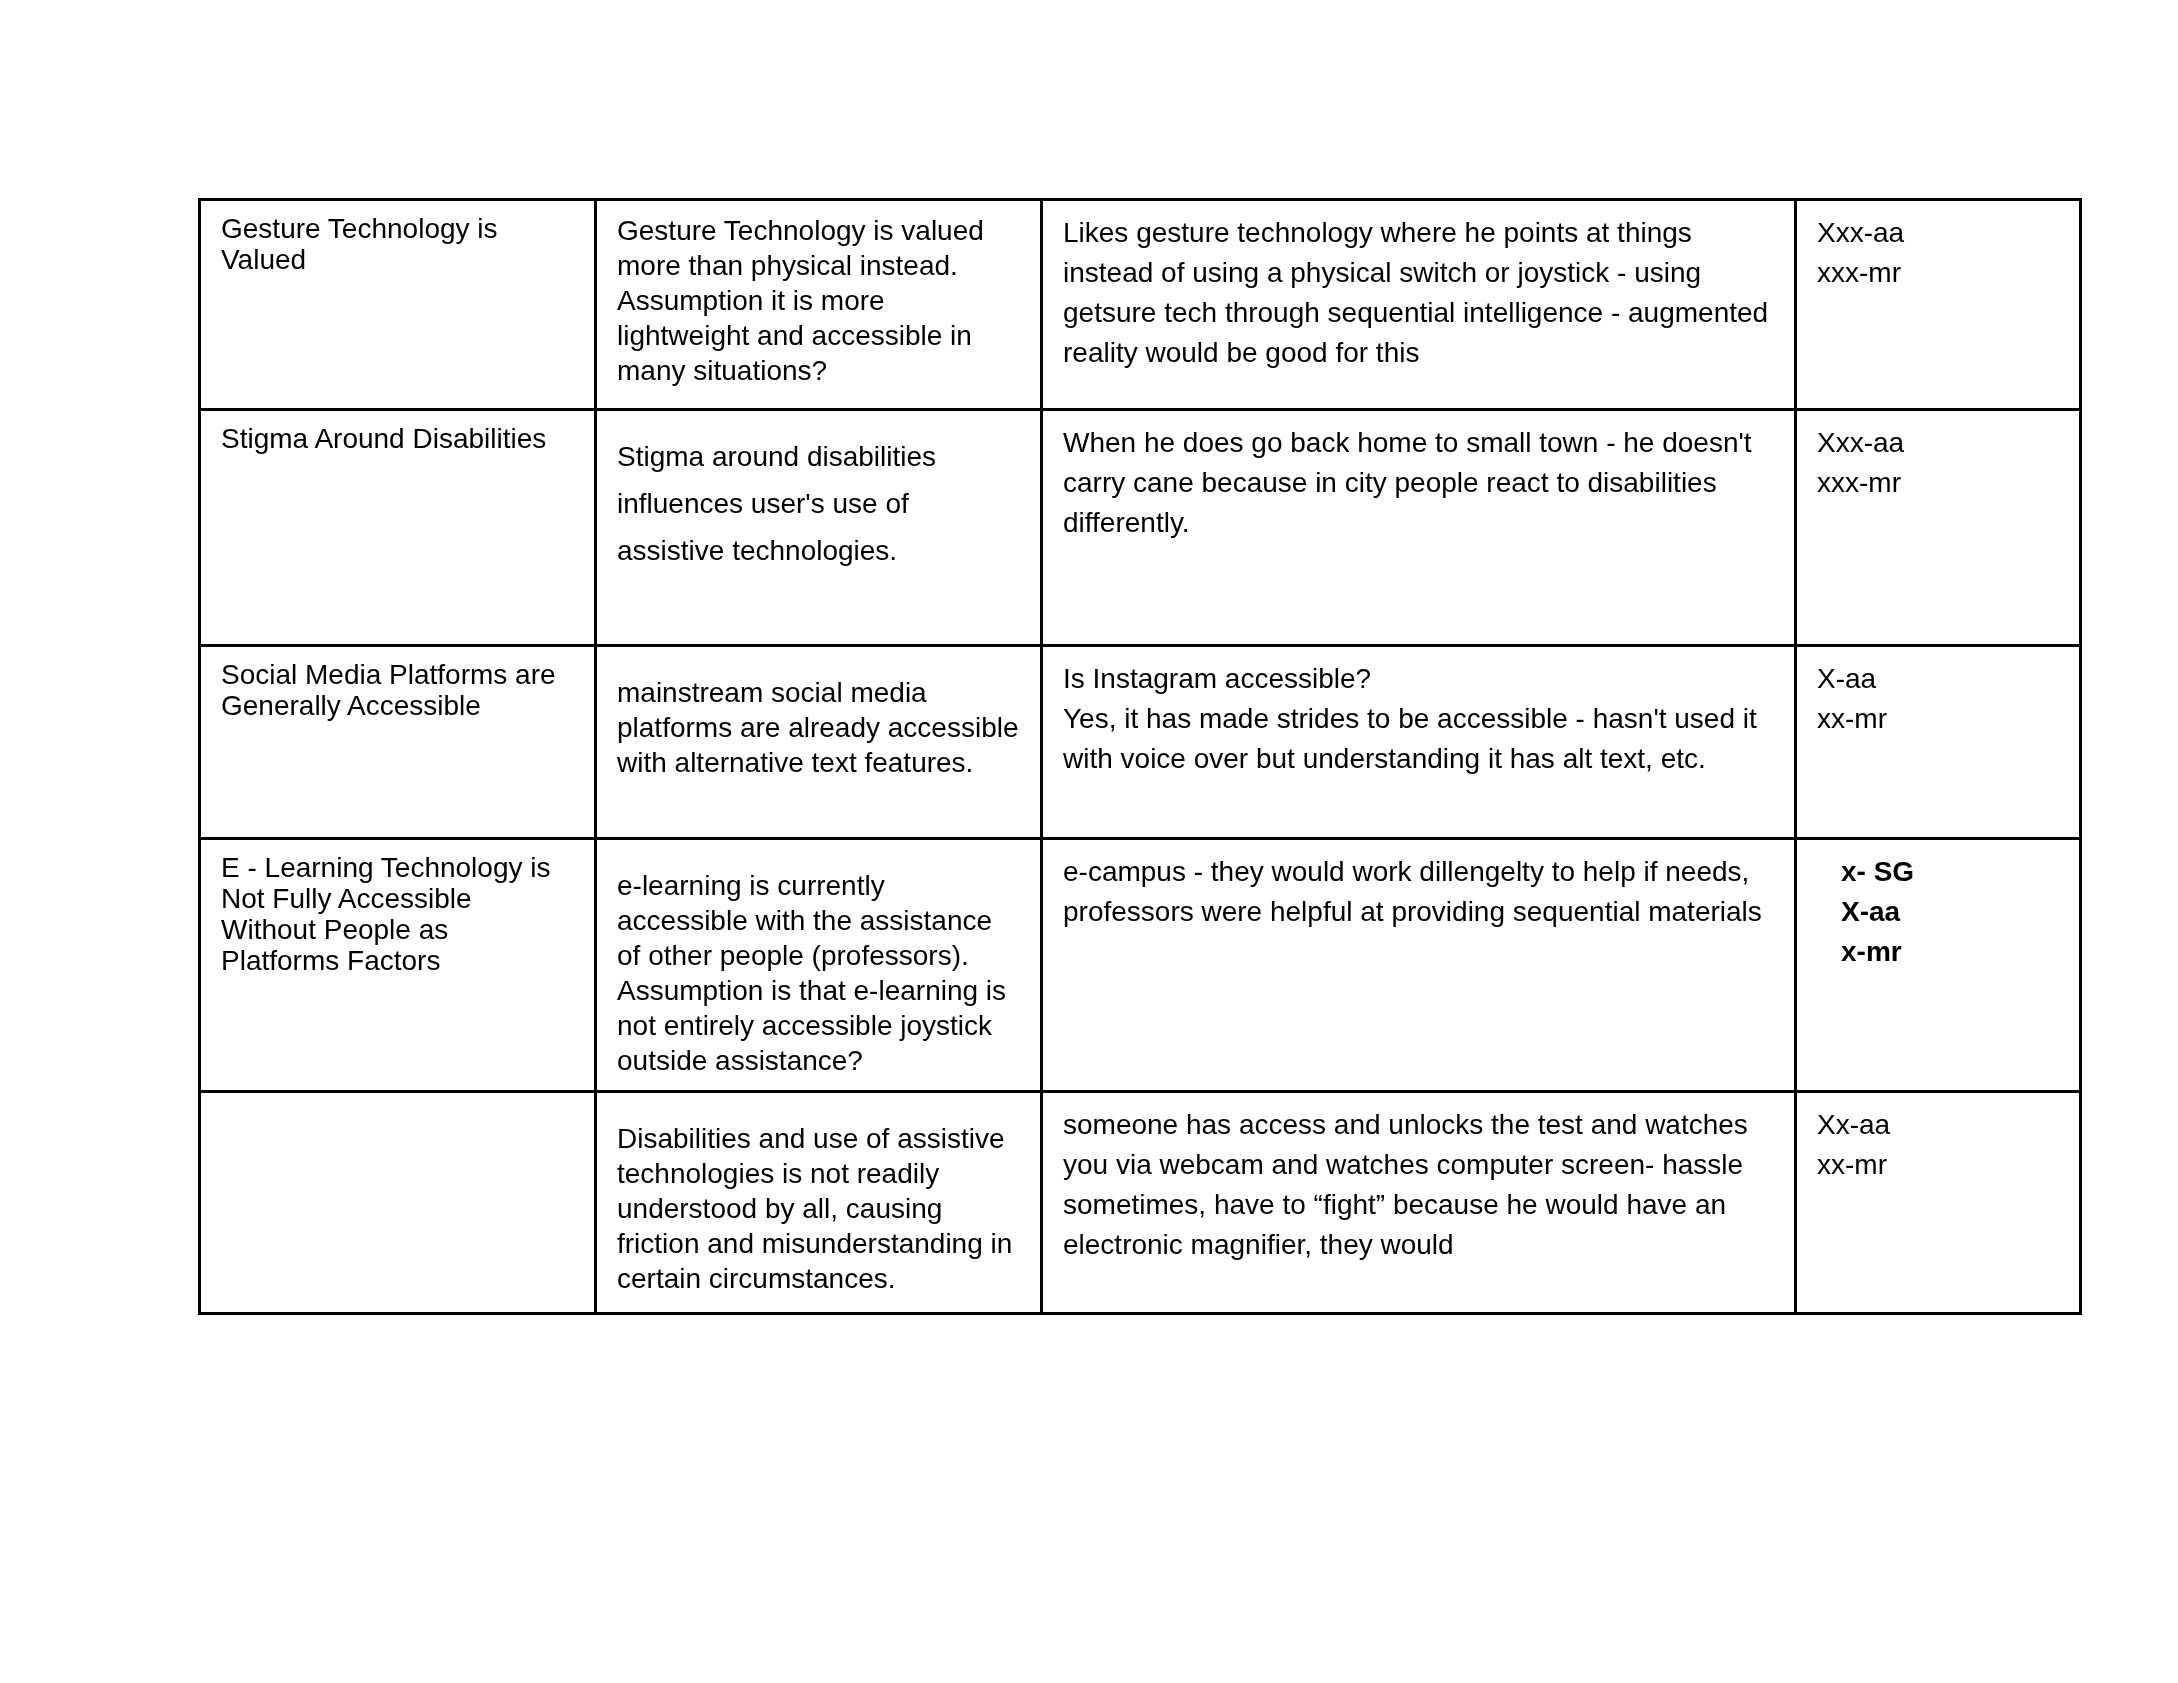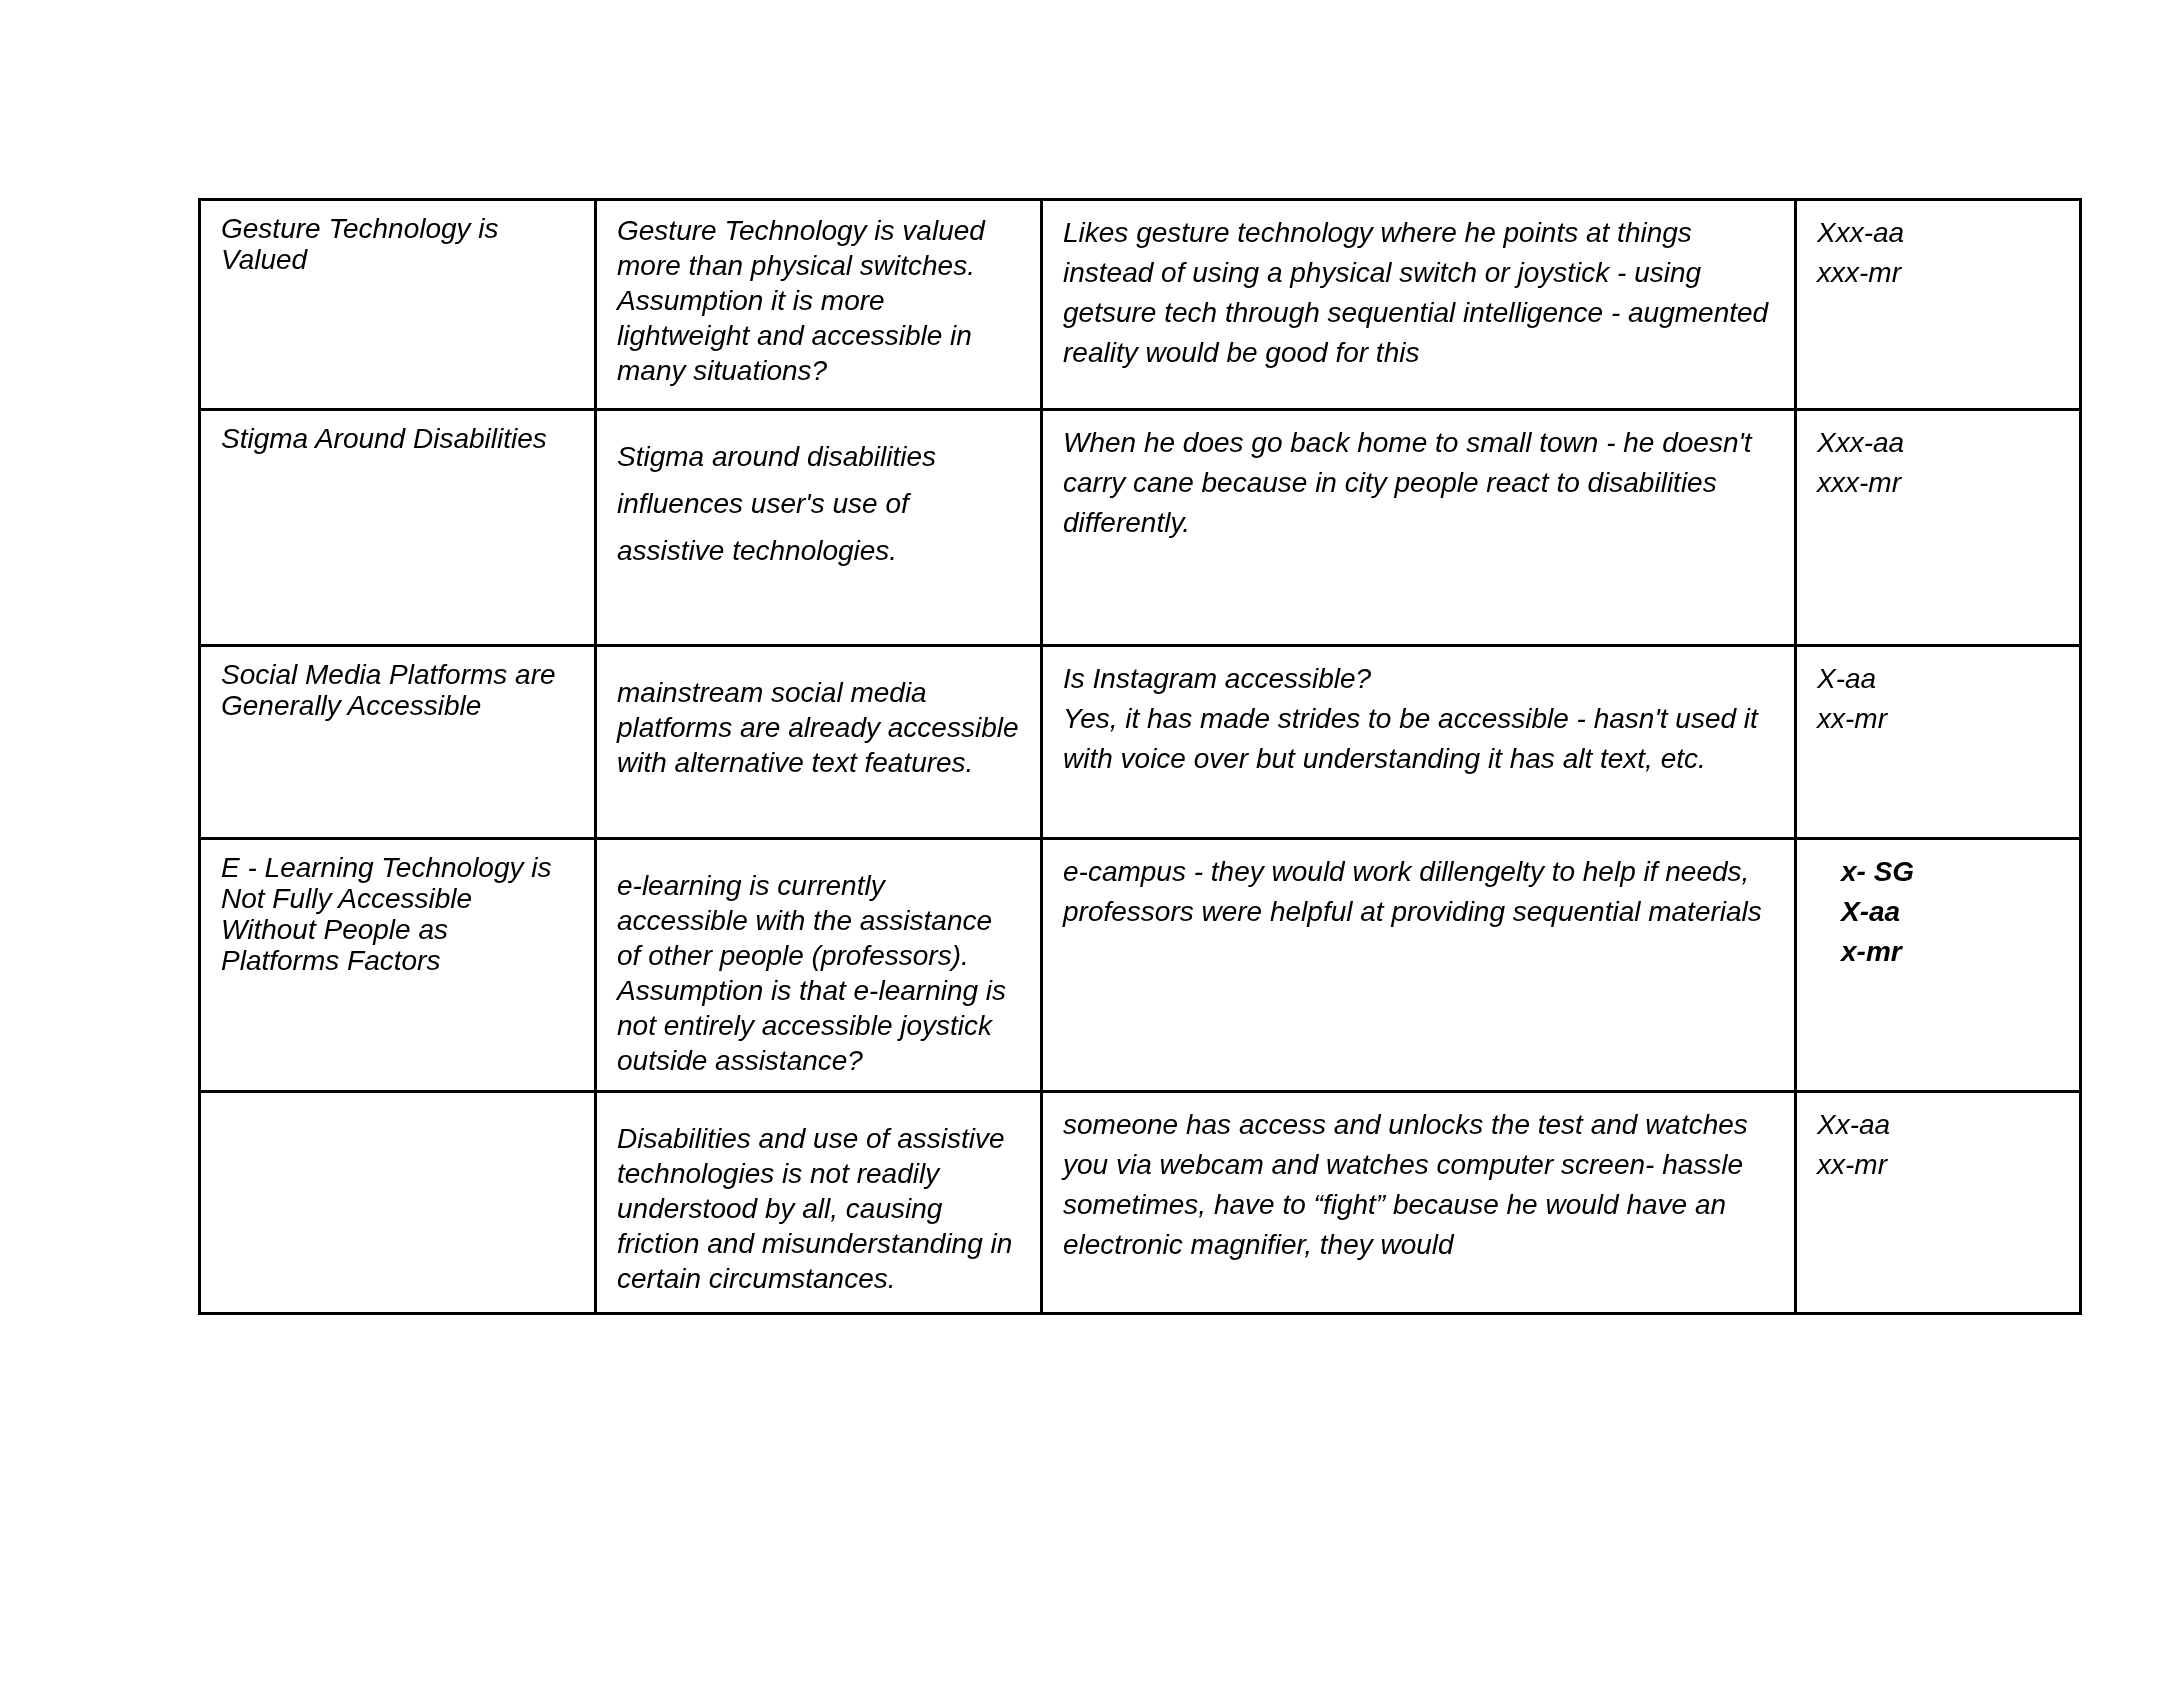--- a/index.html
+++ b/index.html
@@ -23,21 +23,20 @@
     border-collapse: collapse;
     table-layout: fixed;
   }
   table.affinity td {
     border: 3px solid #000000;
     vertical-align: top;
     padding: 12px 20px 12px 20px;
     font-size: 28px;
     color: #000000;
     overflow: hidden;
-    font-style: italic;
   }
   col.c-theme { width: 396px; }
   col.c-desc  { width: 446px; }
   col.c-quote { width: 754px; }
   col.c-codes { width: 285px; }
 
   tr.r1 { height: 210px; }
   tr.r2 { height: 156px; }
   tr.r3 { height: 236px; }
   tr.r4 { height: 193px; }
@@ -61,21 +60,21 @@
     <colgroup>
       <col class="c-theme">
       <col class="c-desc">
       <col class="c-quote">
       <col class="c-codes">
     </colgroup>
     <tbody>
 
       <tr class="r1">
         <td class="theme">Gesture Technology is Valued</td>
-        <td class="desc">Gesture Technology is valued more than physical switches. Assumption it is more lightweight and accessible in many situations?</td>
+        <td class="desc">Gesture Technology is valued more than physical instead. Assumption it is more lightweight and accessible in many situations?</td>
         <td class="quote">Likes gesture technology where he points at things instead of using a physical switch or joystick - using getsure tech through sequential intelligence - augmented reality would be good for this</td>
         <td class="codes">
           <div class="code-line">Xxx-aa</div>
           <div class="code-line">xxx-mr</div>
         </td>
       </tr>
 
 
       <tr class="r3">
         <td class="theme">Stigma Around Disabilities</td>

